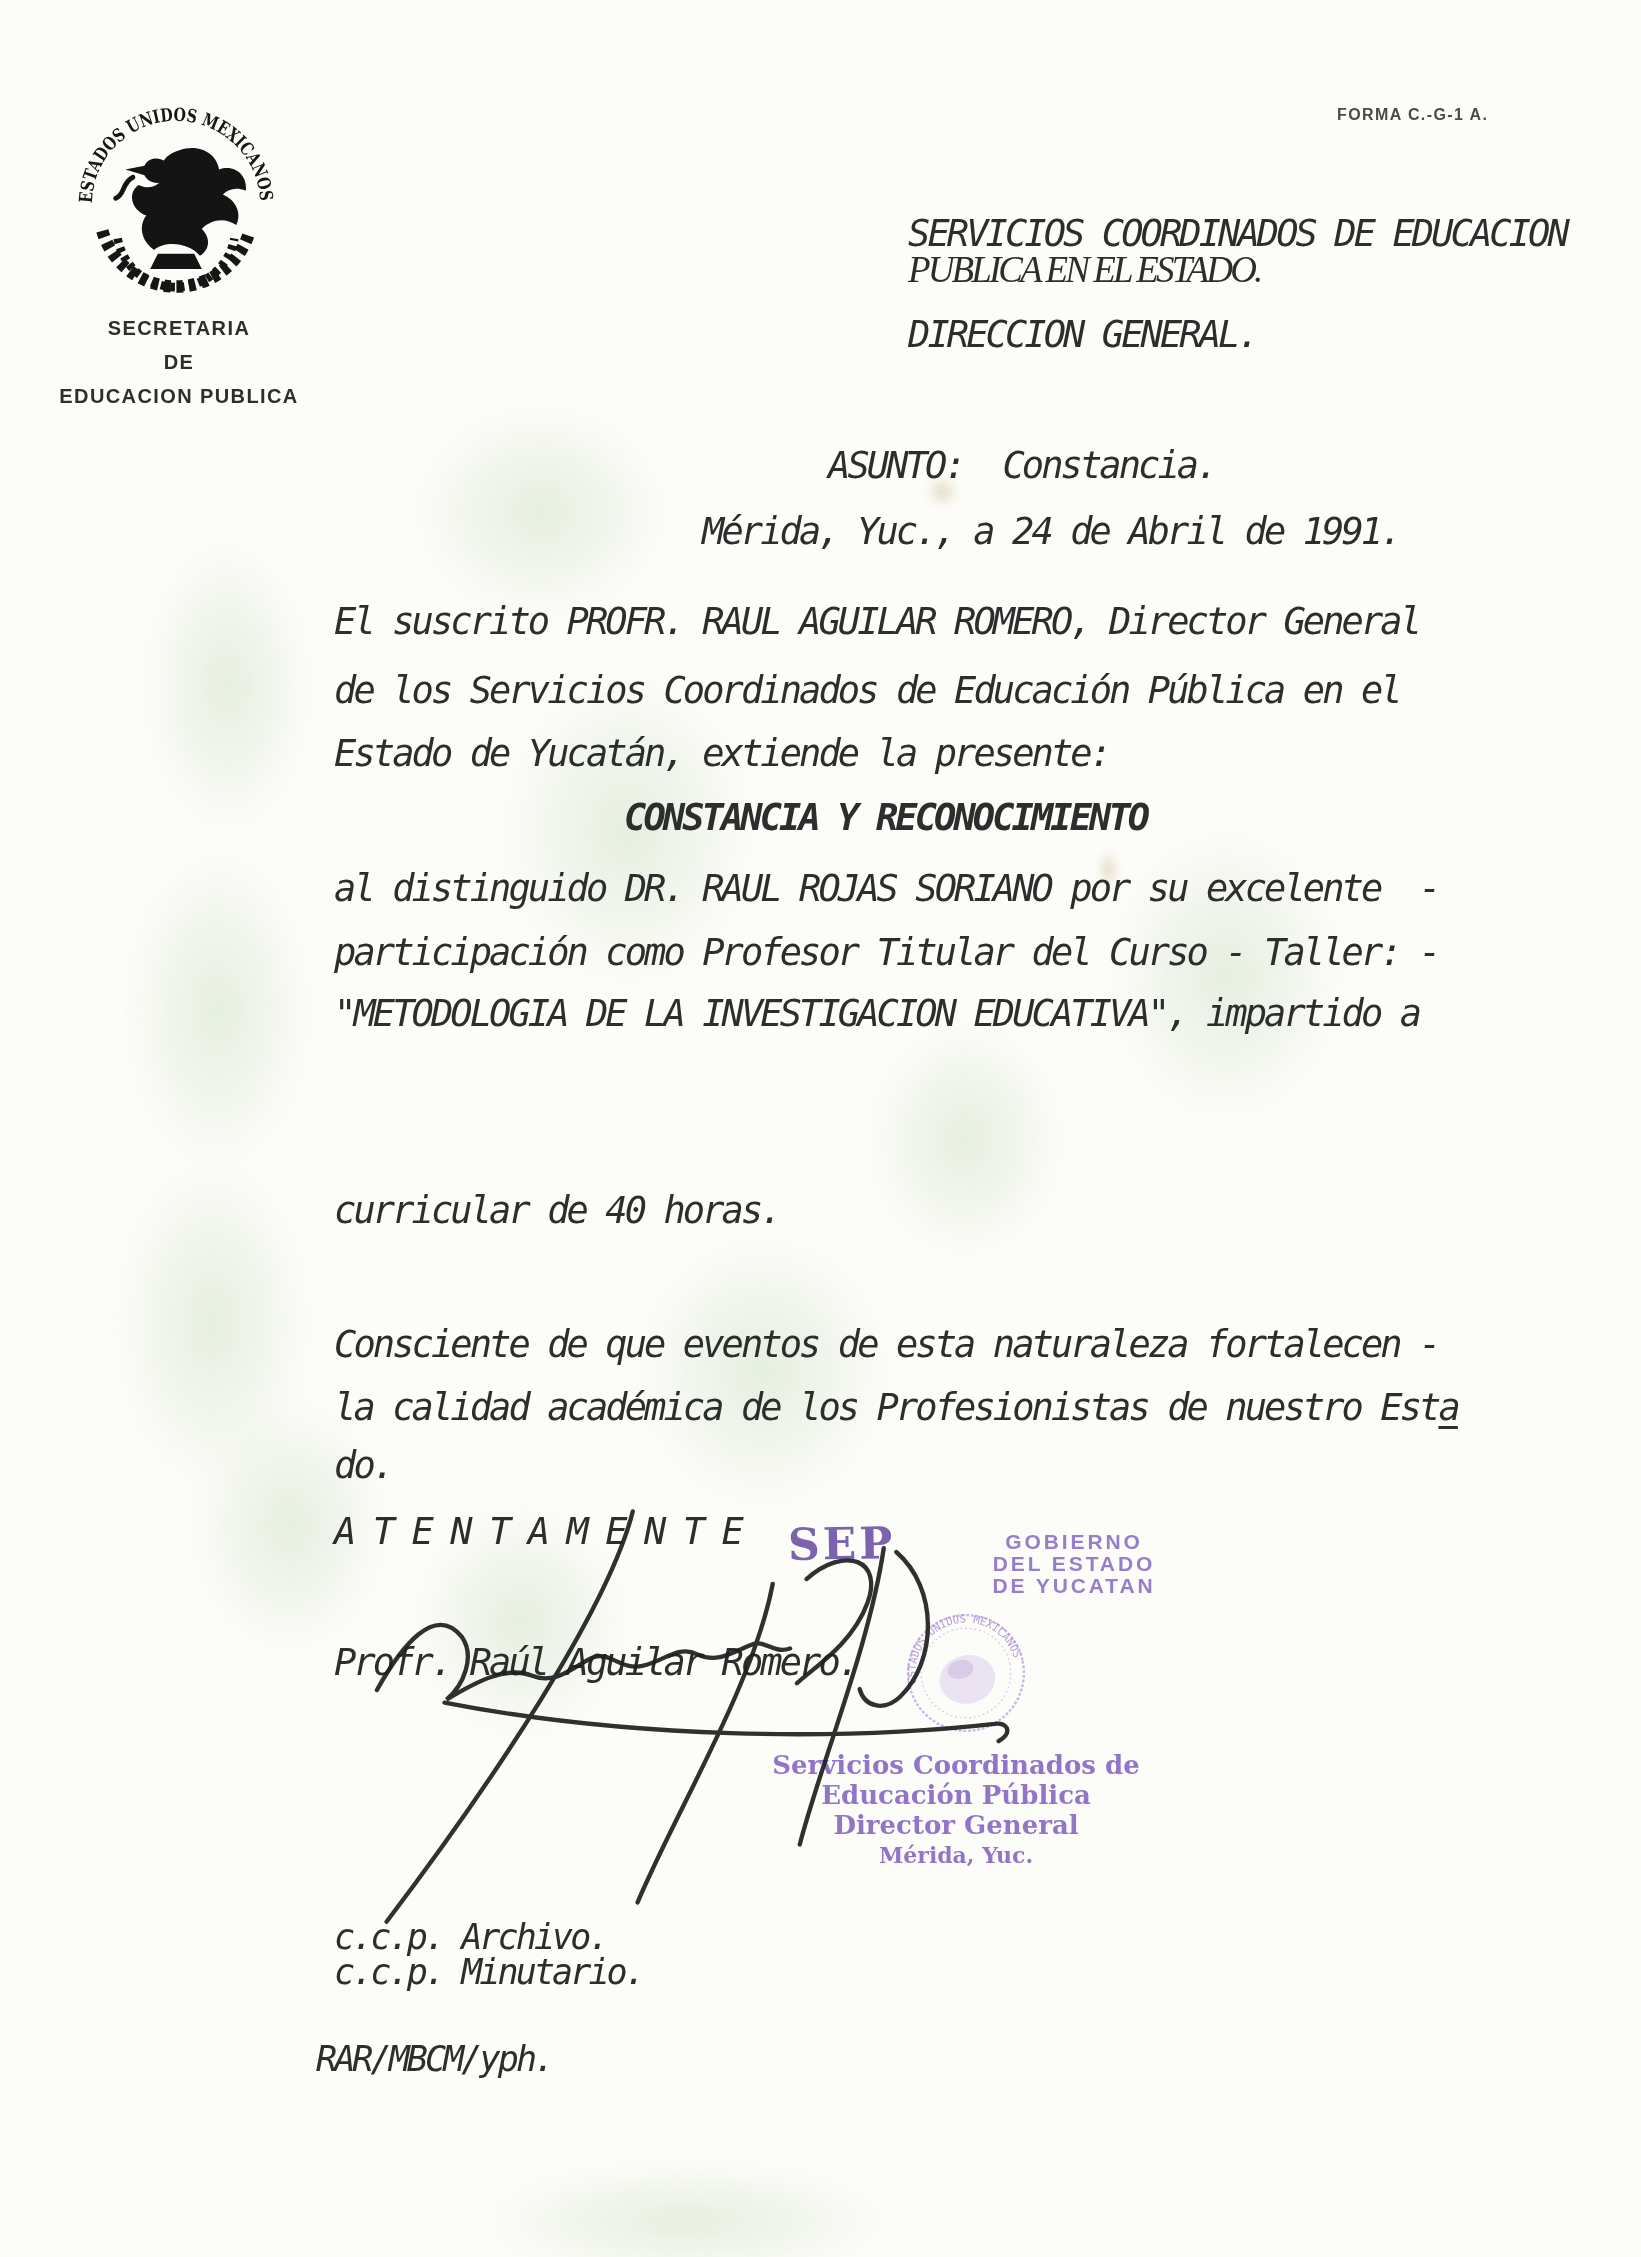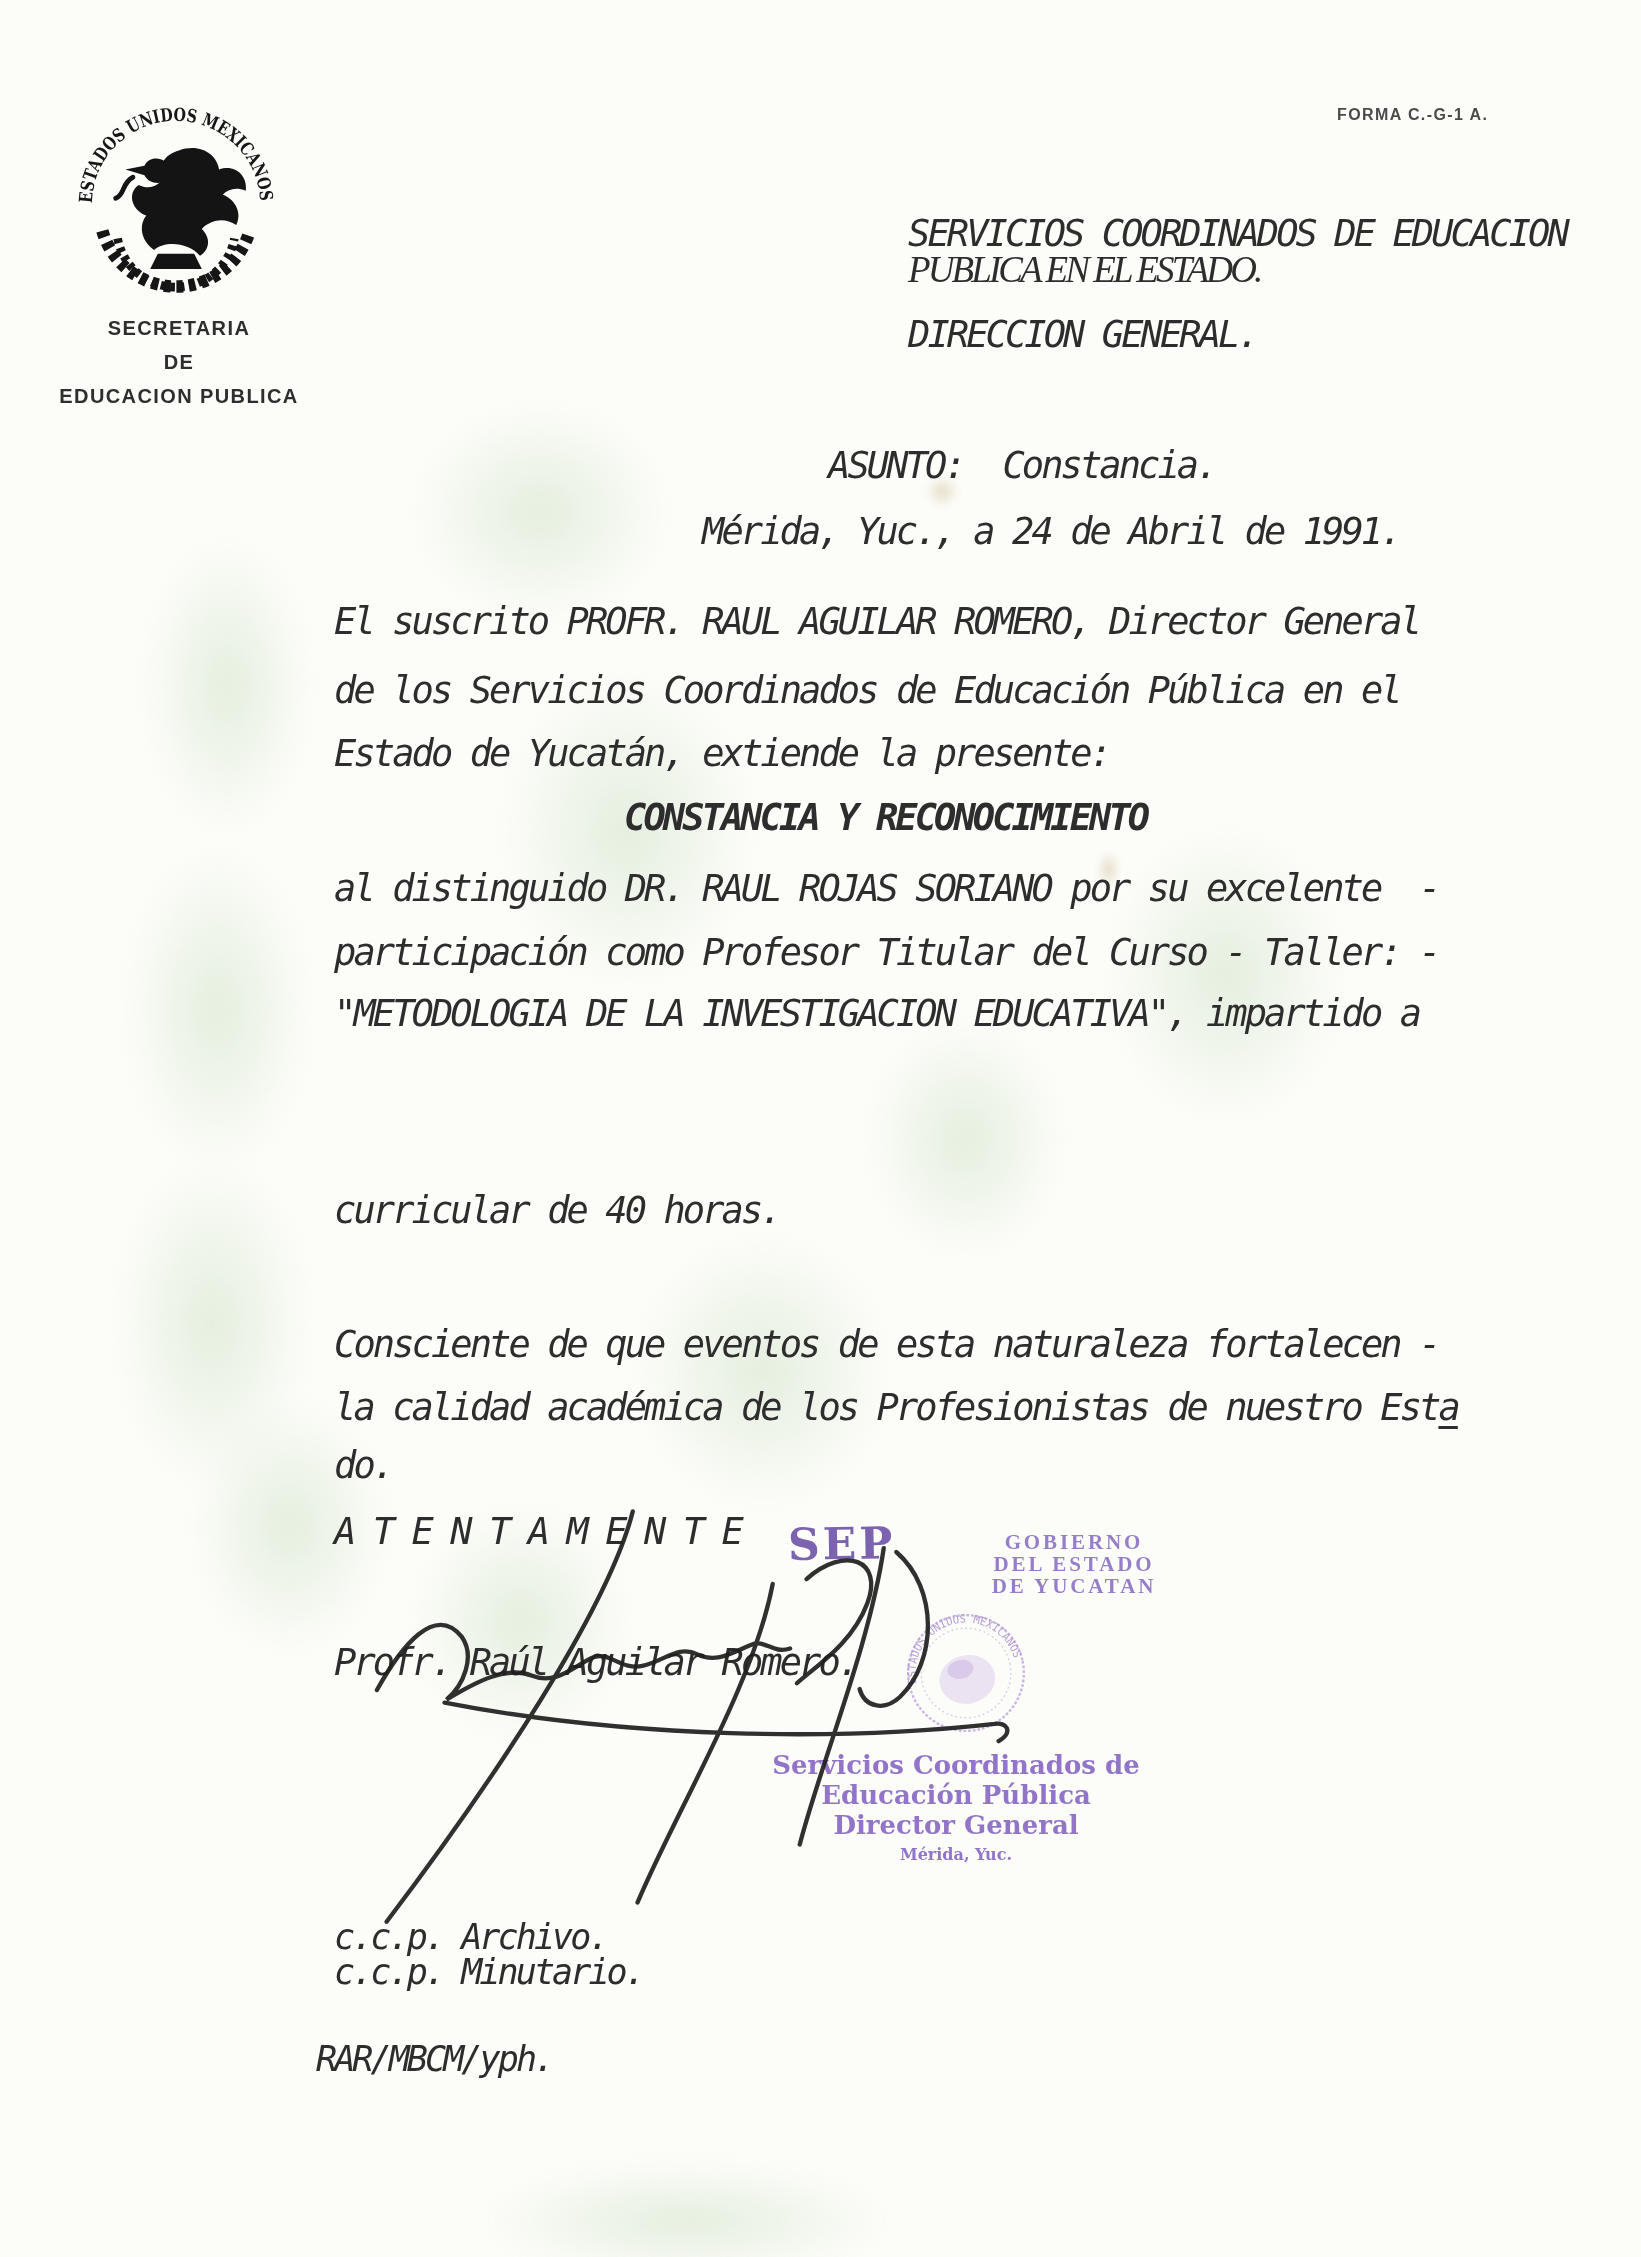--- a/index.html
+++ b/index.html
@@ -28,27 +28,27 @@
   .orgname div{line-height:34px;}
   .underl{text-decoration:underline;text-underline-offset:5.8px;}
   .sep-stamp{
     position:absolute;left:788px;top:1518px;font-weight:bold;font-size:44px;
     letter-spacing:2.9px;color:#6b4fa6;opacity:.88;transform:rotate(-1deg);
   }
   .gob-stamp{
     position:absolute;left:987px;top:1531px;width:174px;text-align:center;
     font-weight:bold;font-size:21px;letter-spacing:2.9px;color:#8569c2;opacity:.85;
   }
-  .gob-stamp div{line-height:22px;font-family:Liberation Serif, serif;}
+  .gob-stamp div{line-height:22px;}
   .office-stamp{
     position:absolute;left:763px;top:1750px;width:386px;text-align:center;
     font-weight:bold;font-size:26px;color:#8767c5;opacity:.9;
   }
   .office-stamp div{line-height:30px;}
-  .office-stamp .sm{font-size:16px;}
+  .office-stamp .sm{font-size:22px;}
   .blob{position:absolute;border-radius:50%;filter:blur(9.7px);pointer-events:none;}
   .green{background:radial-gradient(closest-side,#dcead6,rgba(220,234,214,0));opacity:.75;}
   .tan{background:radial-gradient(closest-side,#d9cbae,rgba(217,203,174,0));opacity:.6;filter:blur(2.9px);}
   .seal-svg{position:absolute;left:896px;top:1603px;filter:blur(0.5px);}
   .sig-svg{position:absolute;left:319px;top:1492px;}
   .emblem{position:absolute;left:66px;top:95px;}
 </style>
 </head>
 <body>
 

